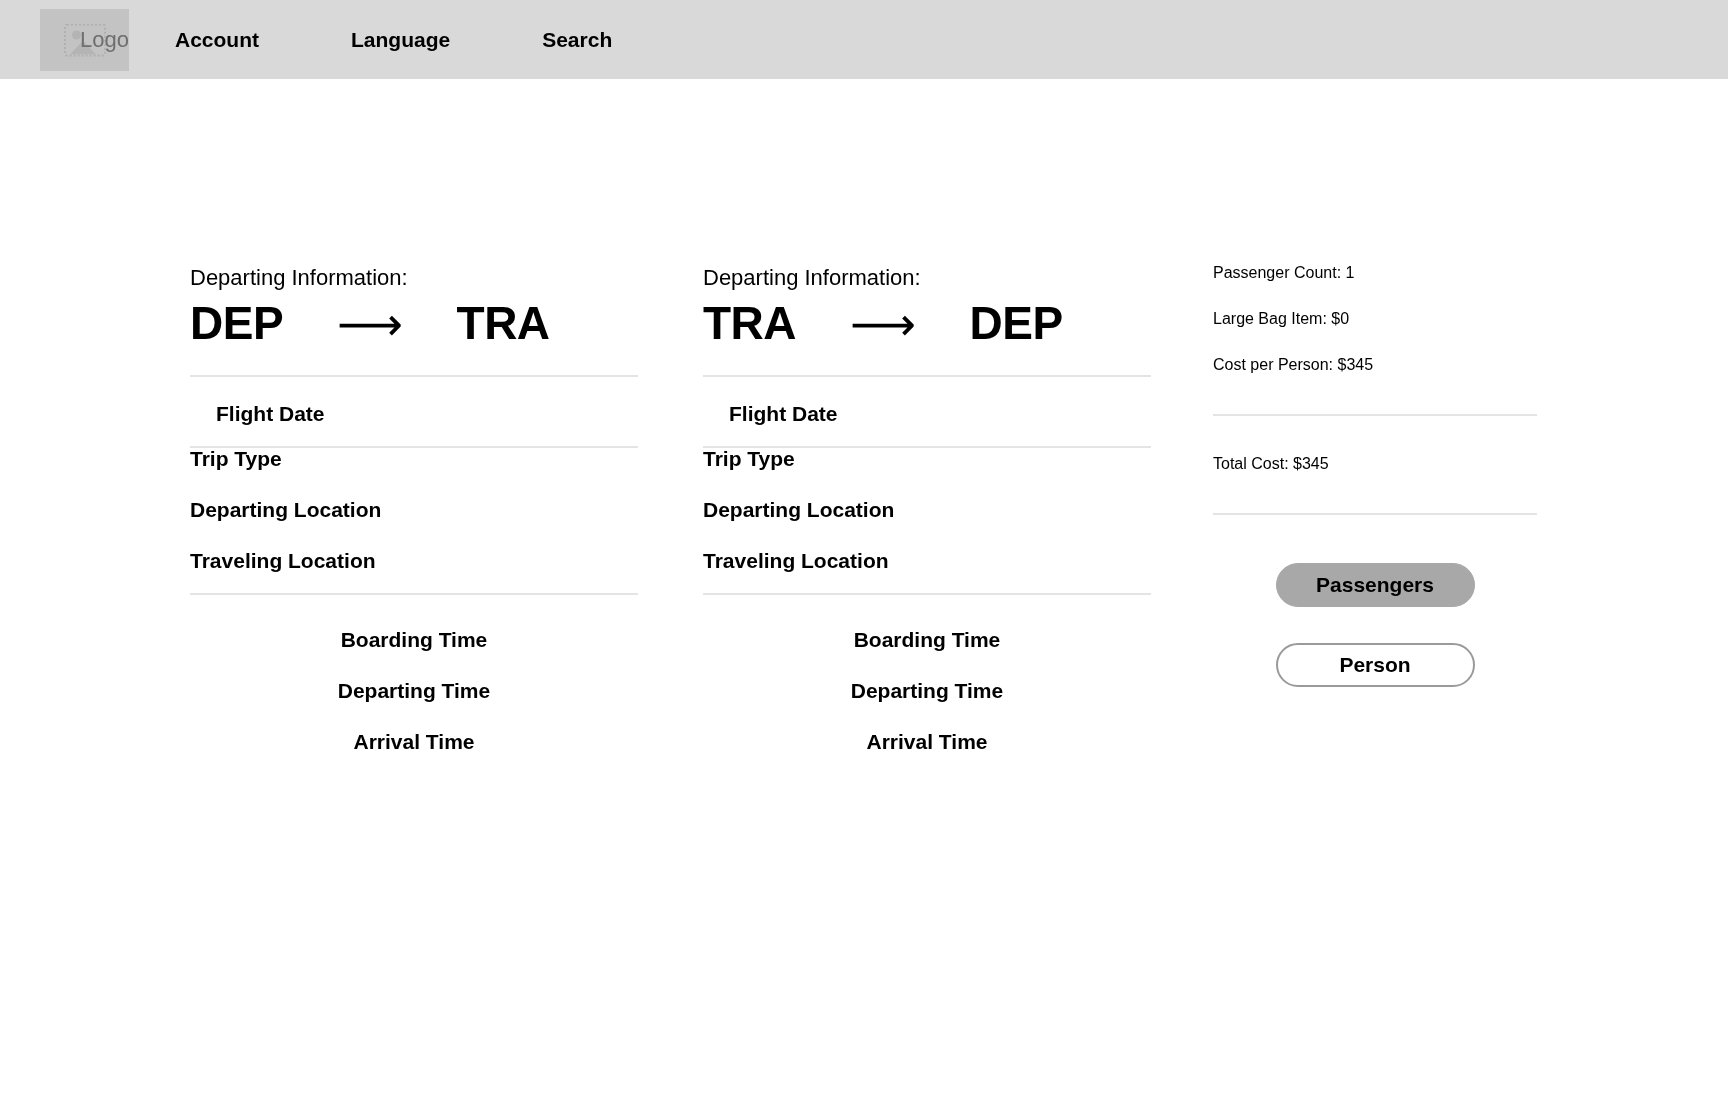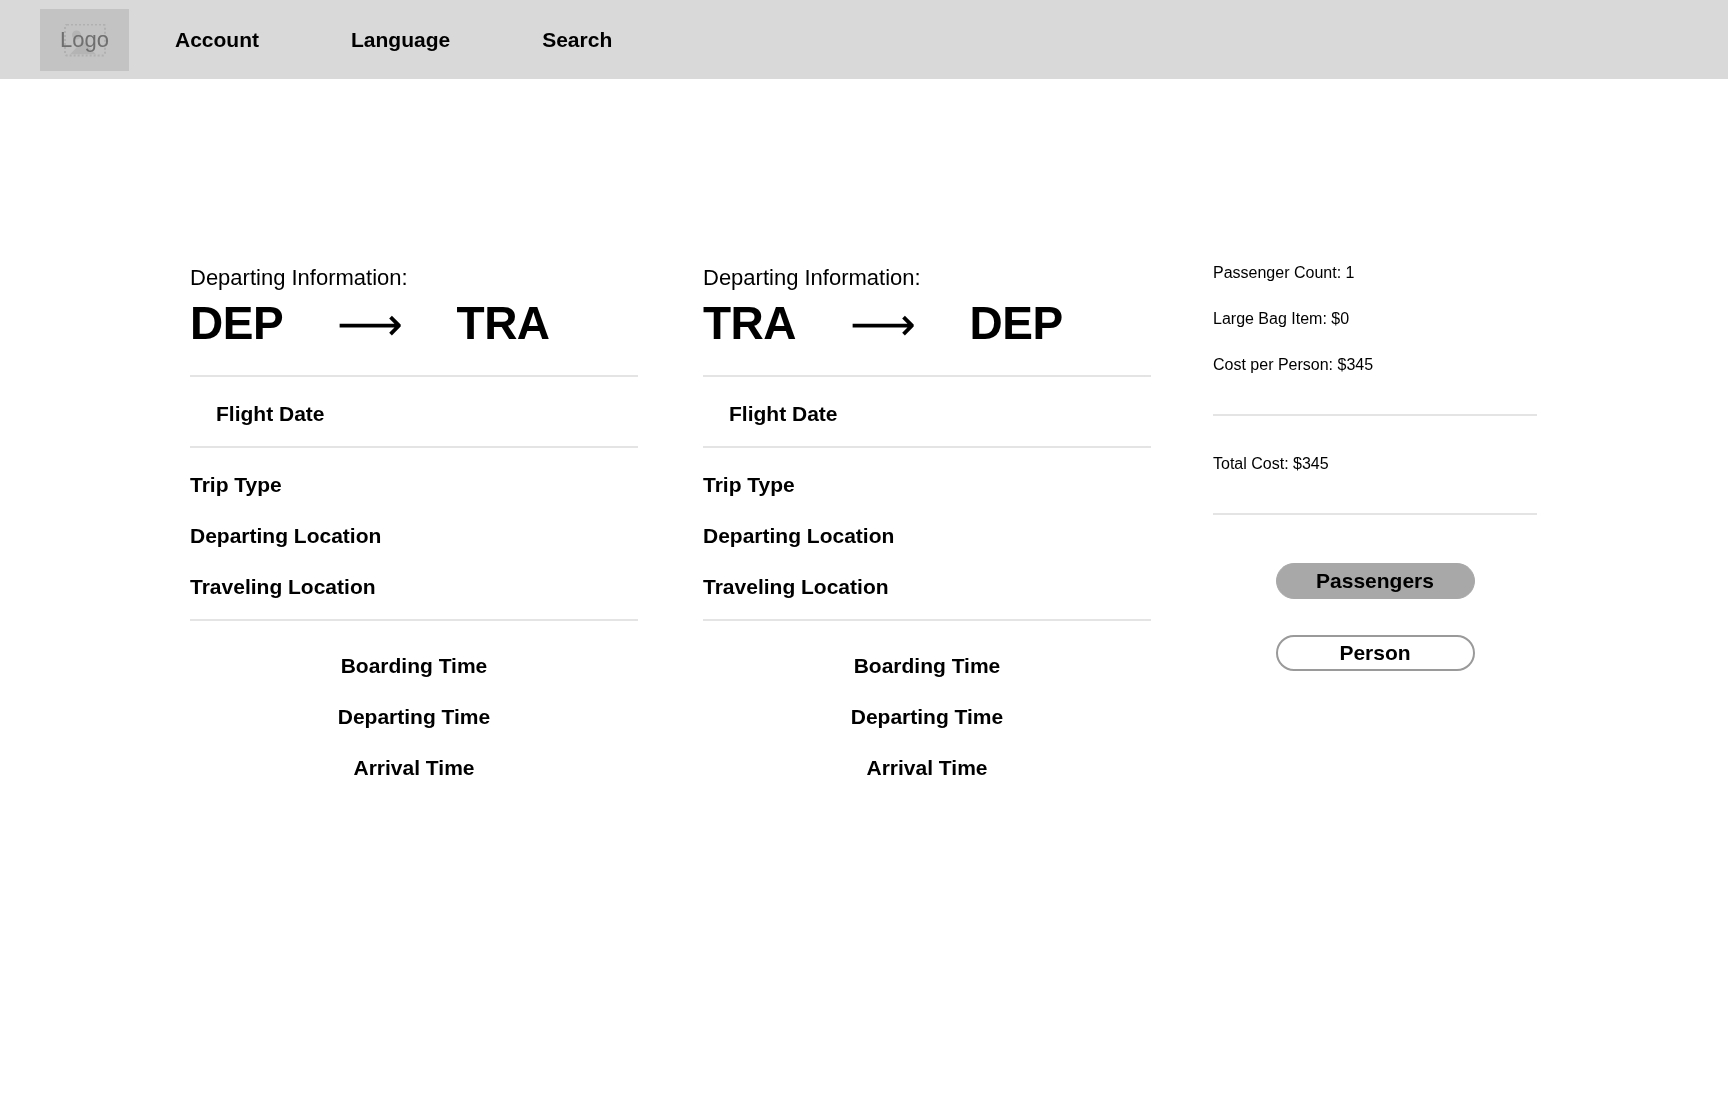--- a/index.html
+++ b/index.html
@@ -26,21 +26,21 @@
   }
 
   .logo-box {
     position: relative;
     width: 89px;
     height: 62px;
     margin-left: 40px;
     background: #c3c3c3;
     display: flex;
     align-items: center;
-    justify-content: center;
+    justify-content: flex-end;
   }
 
   .logo-glyph {
     position: absolute;
     left: 50%;
     top: 50%;
     transform: translate(-50%, -50%);
     width: 42px;
     height: 33px;
     border: 2px dotted #b0b0b0;
@@ -140,21 +140,21 @@
   .d-after-date  { margin-top: 22px; }
   .d-after-loc   { margin-top: 22px; }
 
   .field {
     font-size: 21px;
     font-weight: bold;
     color: #000000;
     line-height: 1;
   }
   .group-date  { padding-top: 26px; margin-left: 26px; }
-  .group-trip  { padding-top: 26px; }
+  .group-trip  { }
   .group-time  { padding-top: 34px; text-align: center; }
   .field + .field { margin-top: 30px; }
 
   
   .summary {
     position: absolute;
     top: 186px;
     left: 1213px;
     width: 324px;
   }
@@ -175,21 +175,21 @@
     flex-direction: column;
     align-items: center;
   }
 
   .btn {
     font-family: "Liberation Sans", sans-serif;
     font-size: 21px;
     font-weight: bold;
     color: #000000;
     width: 199px;
-    height: 36px;
+    height: 44px;
     border-radius: 22px;
     display: flex;
     align-items: center;
     justify-content: center;
     cursor: pointer;
     white-space: nowrap;
   }
   .btn-primary {
     background: #a8a8a8;
     border: 1px solid #a8a8a8;

